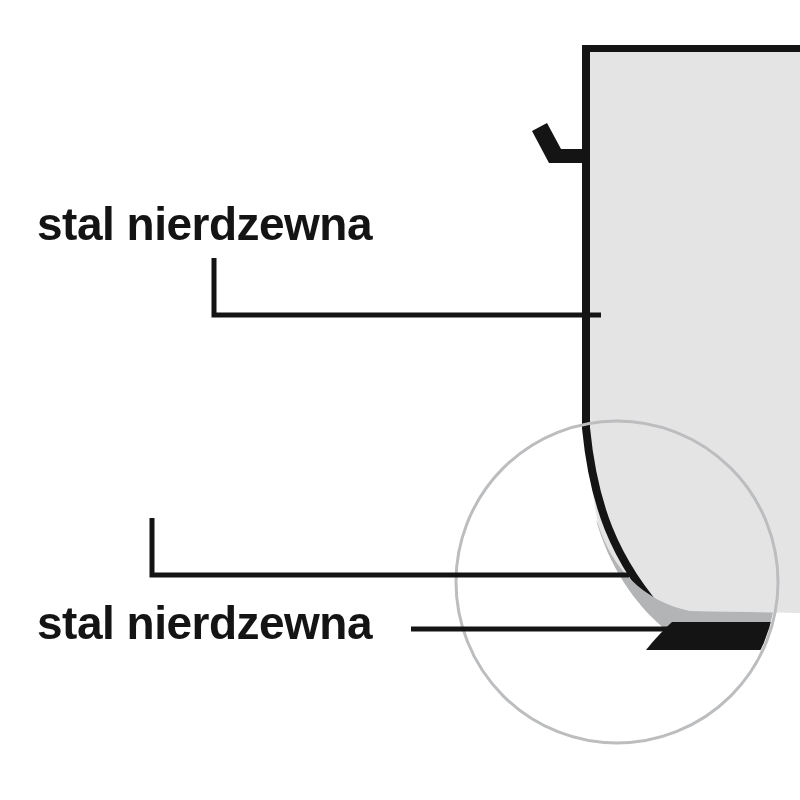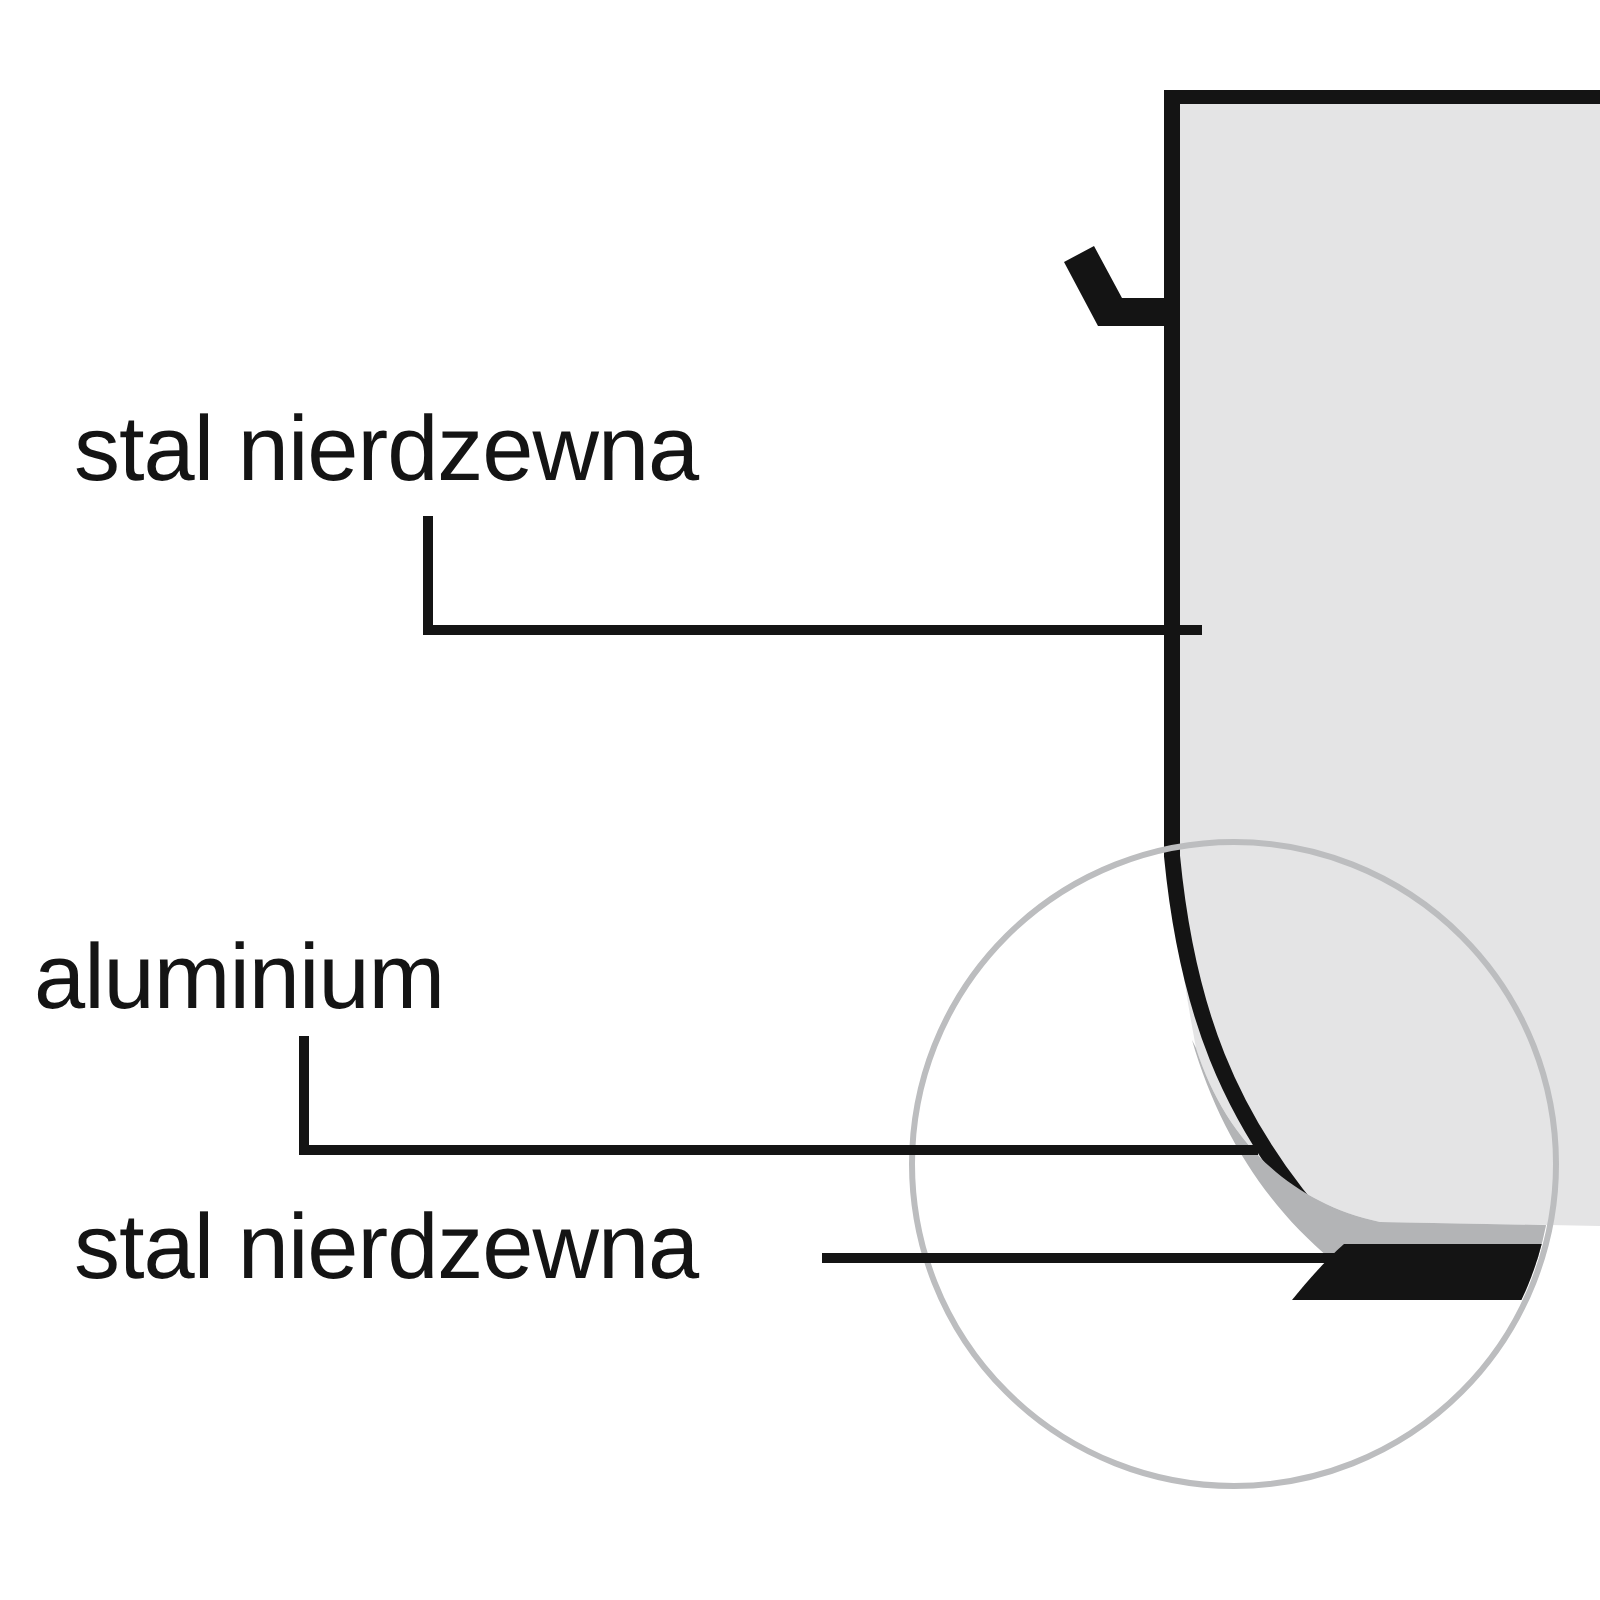--- a/index.html
+++ b/index.html
@@ -21,21 +21,21 @@
   .alu{fill:var(--aluminium-layer);stroke:none;}
   .rimstroke{stroke:var(--outline);stroke-width:7;fill:none;}
   .wallstroke{stroke:var(--outline);stroke-width:8;fill:none;stroke-linecap:butt;}
   .leader{stroke:var(--outline);stroke-width:5;fill:none;stroke-linecap:butt;stroke-linejoin:miter;}
   .ring{fill:none;stroke:var(--magnifier-ring);stroke-width:3;}
 
   .label{
     position:absolute;
     font-family:"Liberation Sans",sans-serif;
     font-size:46px;
-    font-weight:400;
+    font-weight:700;
     letter-spacing:-0.5px;
     color:var(--outline);
     white-space:nowrap;
     line-height:1.1;
   }
   .label-top{left:37px;top:199px;}
   .label-mid{left:17px;top:463px;}
   .label-bottom{left:37px;top:598px;}
 </style>
 </head>
@@ -65,17 +65,16 @@
 
     <circle class="ring" cx="617" cy="582" r="161"></circle>
 
     <polyline class="leader" points="214,258 214,315 601,315"></polyline>
     <polyline class="leader" points="152,518 152,575 629,575"></polyline>
     <polyline class="leader" points="411,629 668,629"></polyline>
   </svg>
 
   <div class="label label-top">stal nierdzewna</div>
 
-  <div class="label label-mid">aluminium</div>
 
   <div class="label label-bottom">stal nierdzewna</div>
 
 </div>
 
 </body></html>

